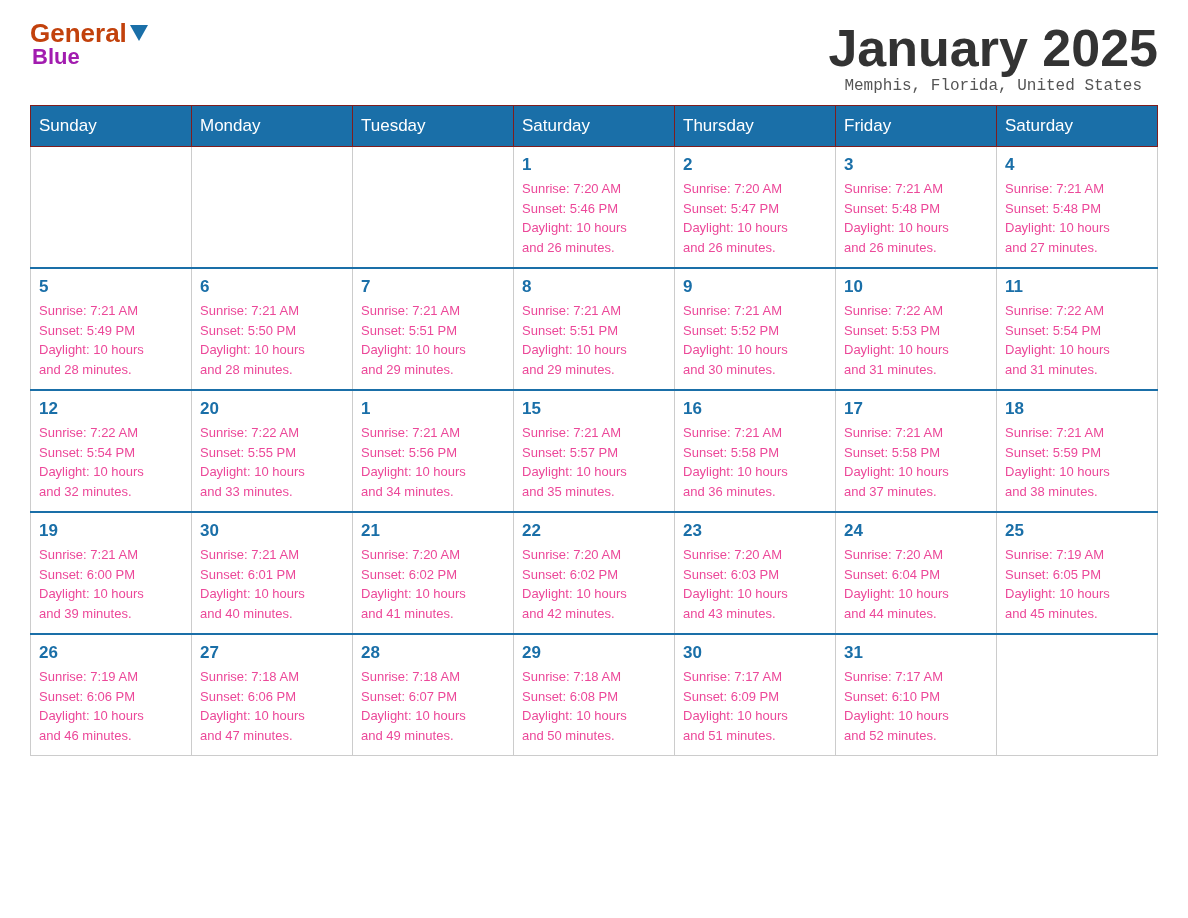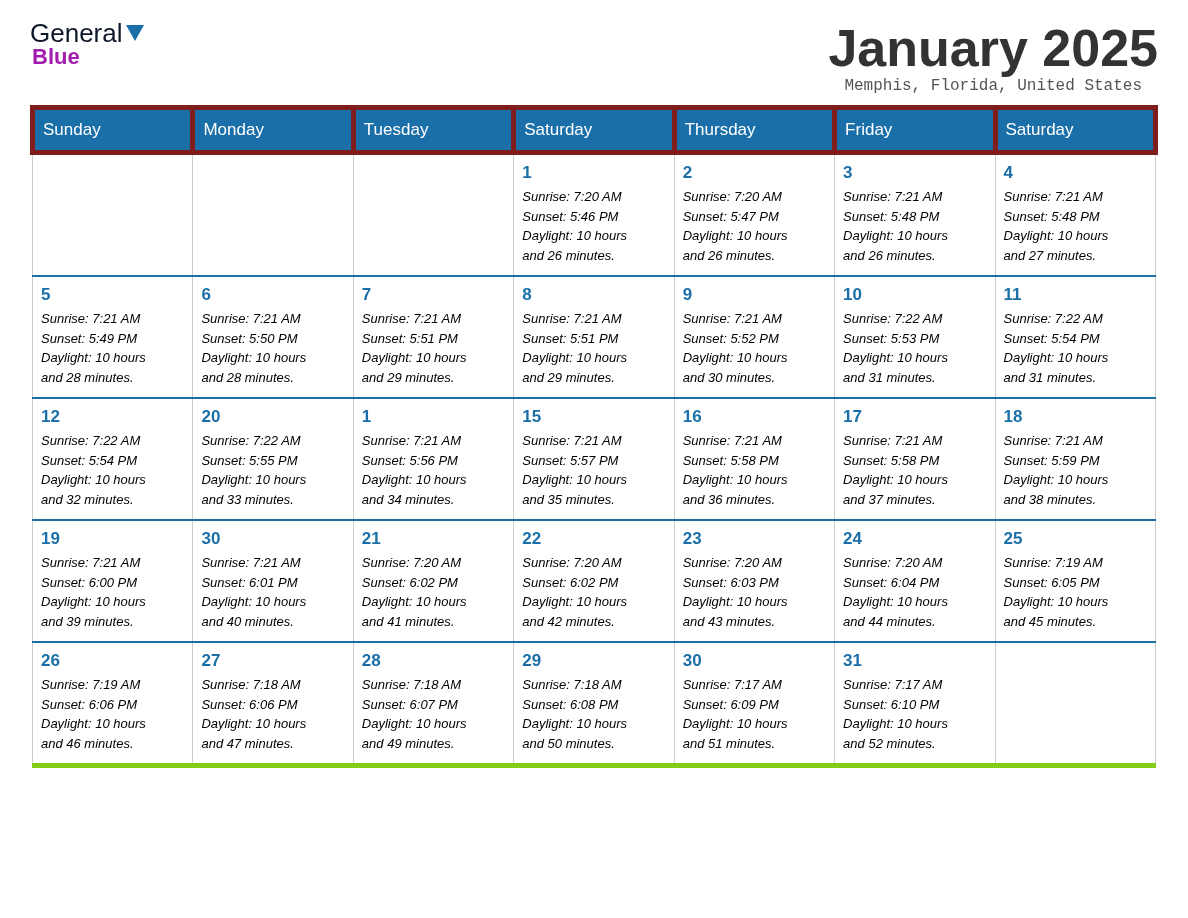--- a/index.html
+++ b/index.html
@@ -17,22 +17,22 @@
       align-items: flex-start;
       margin-bottom: 10px;
     }
     .logo {
       display: flex;
       flex-direction: column;
       align-items: flex-start;
     }
     .logo-text {
       font-size: 26px;
-      font-weight: normal;
-      color: #0f172a;
+      font-weight: bold;
+      color: #c2410c;
       line-height: 1;
     }
     .logo-text span {
       color: #1a6fa8;
     }
     .logo-blue {
       color: #a21caf;
       font-size: 22px;
       font-weight: bold;
       margin-top: -2px;
@@ -57,52 +57,51 @@
       border-collapse: collapse;
       margin-top: 10px;
     }
     .calendar th {
       background-color: #1a6fa8;
       color: #fff;
       padding: 10px 8px;
       font-size: 17px;
       font-weight: normal;
       text-align: left;
-      border: 5px solid #7f1d1d;
+      border: 1px solid #7f1d1d;
     }
     .calendar td {
       vertical-align: top;
       border: 1px solid #ccc;
       padding: 8px 8px 10px 8px;
       font-size: 13.5px;
       color: #333;
       width: calc(100% / 7);
       min-height: 110px;
     }
     .calendar td .day-number {
       font-size: 17px;
       font-weight: bold;
       display: block;
       margin-bottom: 4px;
       color: #1a6fa8;
     }
     .calendar td .day-info {
       font-size: 13px;
       line-height: 1.5;
-      color: #000000;
-      font-style: italic;
+      color: #ec4899;
     }
     .calendar td.empty {
       background: #fff;
     }
     .calendar tbody tr {
       border-bottom: 2px solid #1a6fa8;
     }
     .calendar tbody tr:last-child {
-      border-bottom: 5px solid #84cc16;
+      border-bottom: 1px solid #84cc16;
     }
   </style>
 </head>
 <body>
 
 <div class="header">
   <div class="logo">
     <div class="logo-text">
       General<span style="display:inline-block;width:0;height:0;border-left:9px solid transparent;border-right:9px solid transparent;border-top:16px solid #1a6fa8;margin-left:3px;vertical-align:middle;position:relative;top:-2px;"></span>
     </div>

